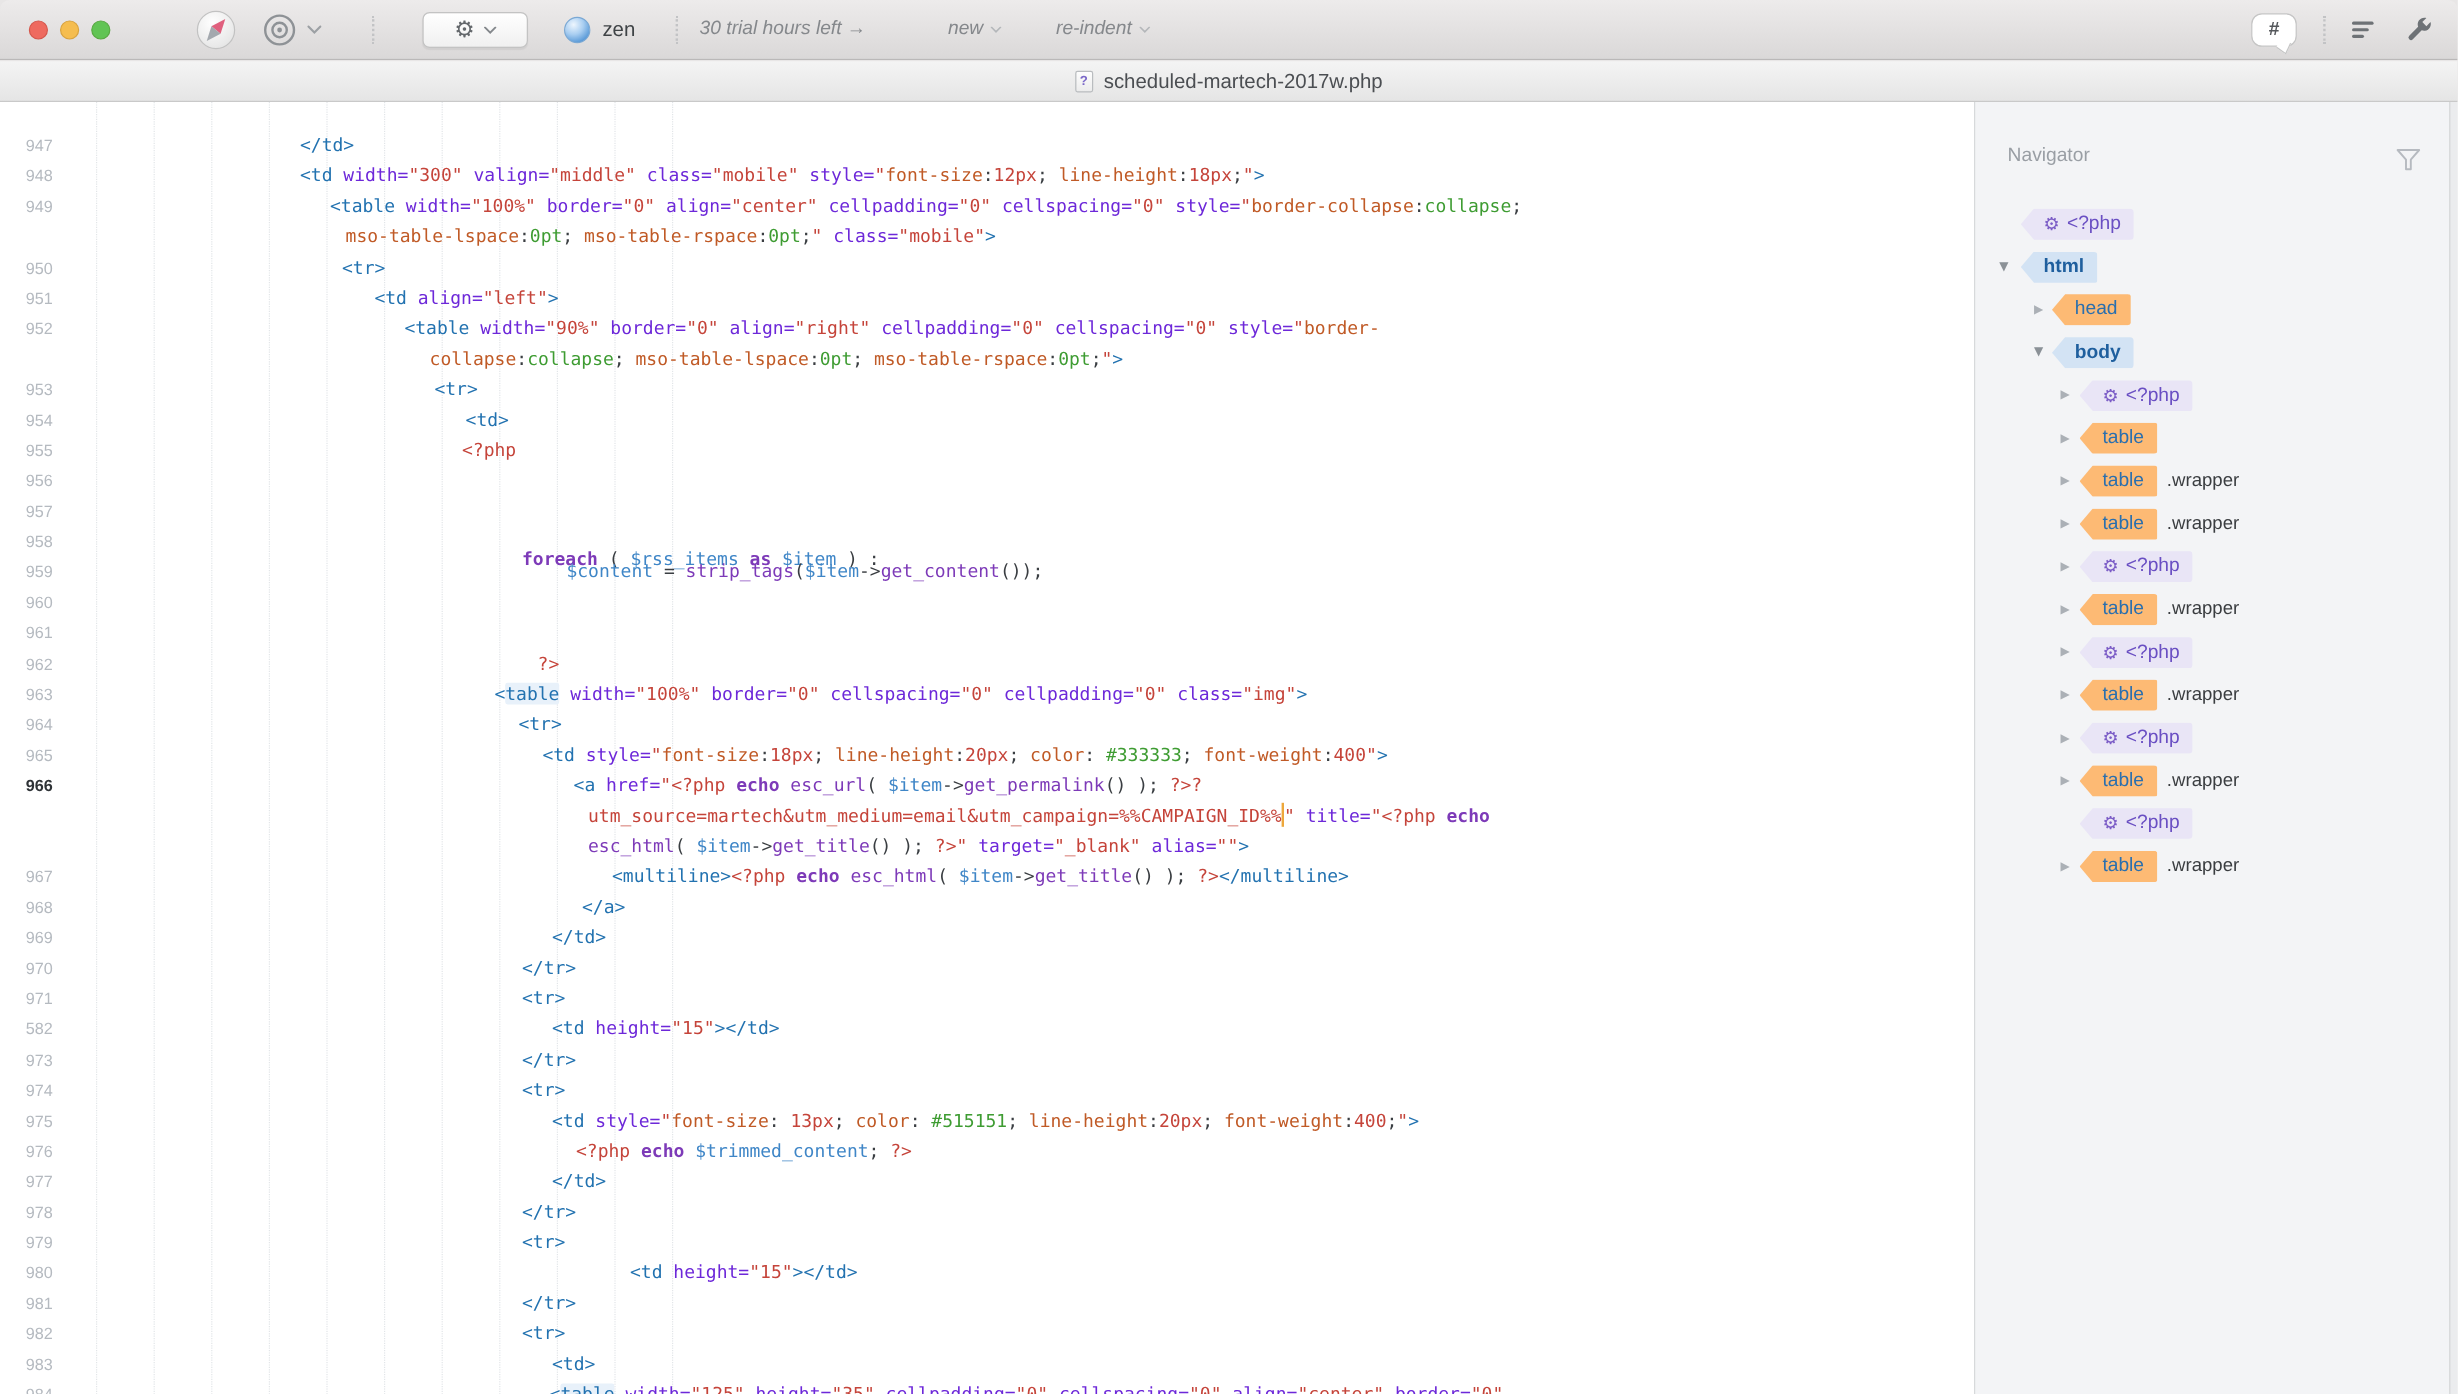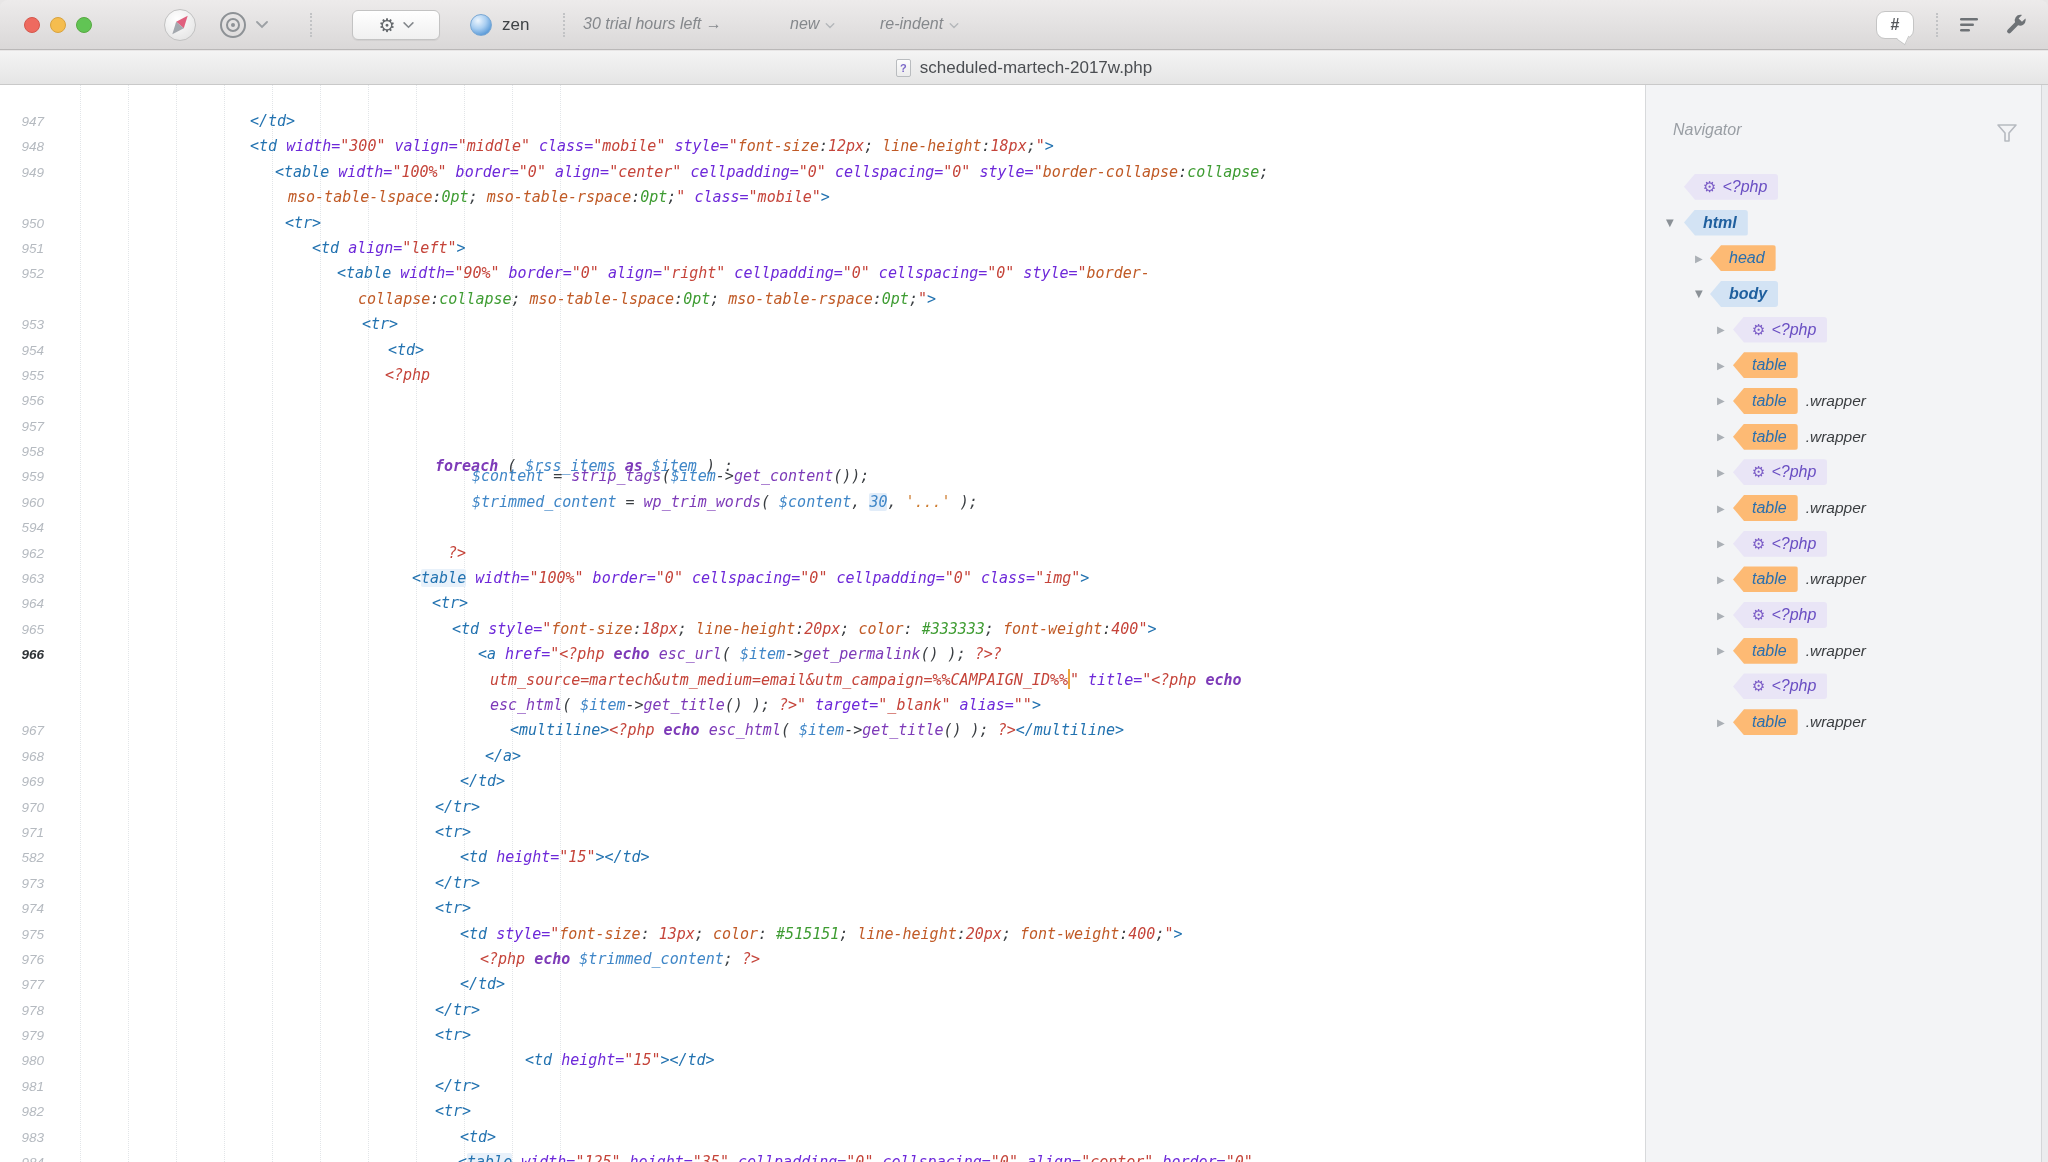--- a/index.html
+++ b/index.html
@@ -60,21 +60,21 @@
   
   .tabbar { position:absolute; top:51px; left:0; right:0; height:34px;
     background:linear-gradient(#f4f4f4,#e5e5e5); border-bottom:1px solid #c9c9c9;
     display:flex; align-items:center; justify-content:center; gap:9px; }
   .doc-icon { width:15px; height:18px; background:linear-gradient(#fdfdfd,#ececec);
     border:1px solid #b9bcbf; border-radius:2px; position:relative; display:flex; align-items:center; justify-content:center; }
   .doc-icon span { font-size:11px; color:#7b68c8; font-weight:bold; }
   .tab-title { font-size:17px; color:#4b4e52; }
 
   
-  .main { position:absolute; top:85px; left:0; right:0; bottom:0; background:#ffffff;font-style:italic; }
+  .main { position:absolute; top:85px; left:0; right:0; bottom:0; background:#ffffff; }
 
   .editor { position:absolute; top:0; left:0; width:1645px; height:100%; overflow:hidden; background:#ffffff; }
   .guides { position:absolute; inset:0; }
   .guide { position:absolute; top:0; bottom:0; width:0; border-left:1px dotted #e2e5e8; }
 
   .code-lines { position:absolute; top:24px; left:0; right:0;
     font-family:"DejaVu Sans Mono", monospace; font-size:15px; }
   .row { position:relative; height:25.4px; }
   .ln { position:absolute; left:0; top:0; width:44px; height:25.4px; line-height:25.4px;
     text-align:right; font-family:"Liberation Sans", sans-serif; font-size:13.5px; color:#b5bac0; }
@@ -261,24 +261,23 @@
           <div class="row">
             <span class="ln">958</span>
             <span class="code" style="left: 435px;"></span>
           </div>
           <div class="row">
             <span class="ln">959</span>
             <span class="code" style="left: 472px;"><span class="tk-vr">$content</span><span class="tk-pn"> = </span><span class="tk-fn">strip_tags</span><span class="tk-pn">(</span><span class="tk-vr">$item</span><span class="tk-pn">-&gt;</span><span class="tk-fn">get_content</span><span class="tk-pn">());</span></span>
           </div>
           <div class="row">
             <span class="ln">960</span>
-            <span class="code" style="left: 472px;"><span class="tk-vr">$trimmed_content</span><span class="tk-pn"> = </span><span class="tk-fn">wp_trim_words</span><span class="tk-pn">( </span><span class="tk-vr">$content</span><span class="tk-pn">, </span><span class="tk-num">30</span><span class="tk-pn">, </span><span class="tk-str">'...'</span><span class="tk-pn"> );</span></span>
-          </div>
-          <div class="row">
-            <span class="ln">594</span>
+          </div>
+          <div class="row">
+            <span class="ln">961</span>
             <span class="code" style="left: 472px;"></span>
           </div>
           <div class="row">
             <span class="ln">962</span>
             <span class="code" style="left: 448px;"><span class="tk-v">?&gt;</span></span>
           </div>
           <div class="row">
             <span class="ln">963</span>
             <span class="code" style="left: 412px;"><span class="tk-tg">&lt;</span><span class="tk-tghl">table</span><span class="tk-at"> width=</span><span class="tk-v">"100%"</span><span class="tk-at"> border=</span><span class="tk-v">"0"</span><span class="tk-at"> cellspacing=</span><span class="tk-v">"0"</span><span class="tk-at"> cellpadding=</span><span class="tk-v">"0"</span><span class="tk-at"> class=</span><span class="tk-v">"img"</span><span class="tk-tg">&gt;</span></span>
           </div>

